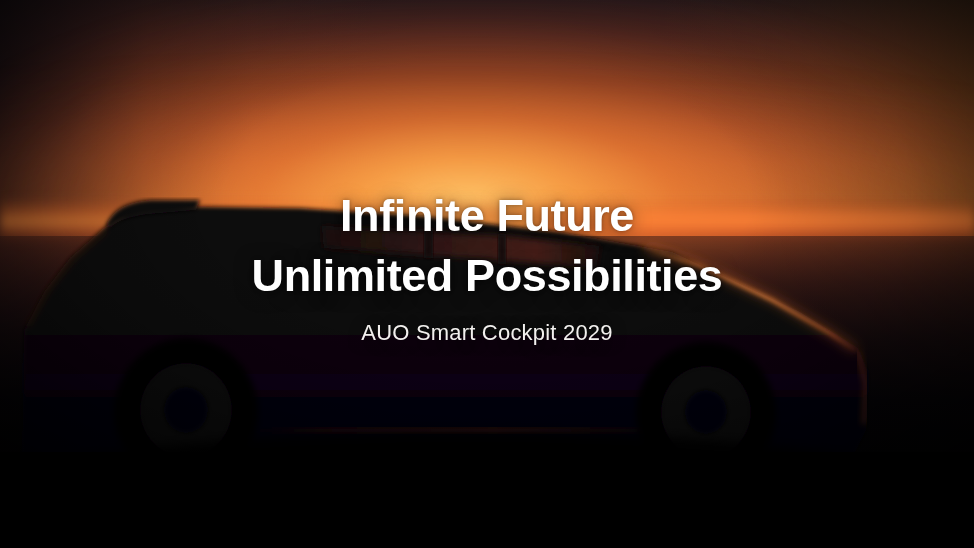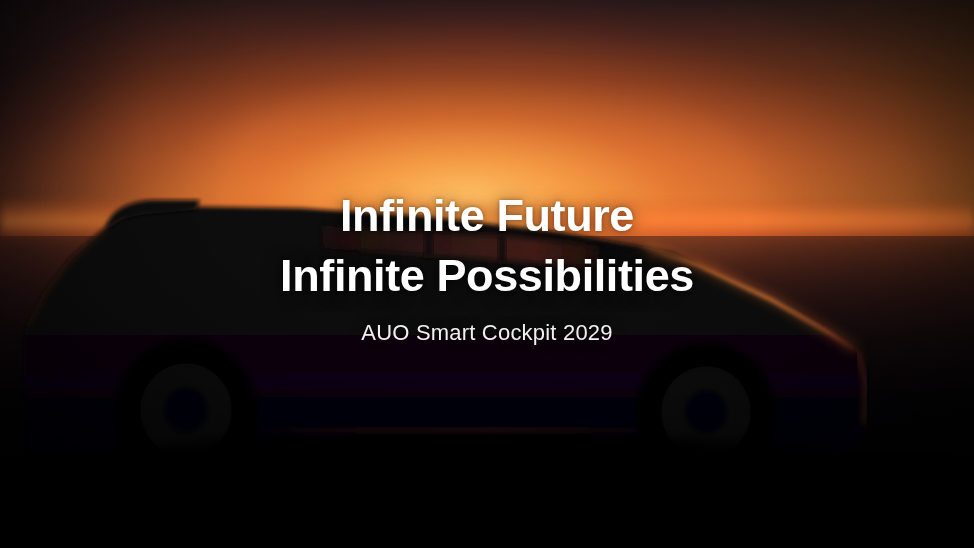--- a/index.html
+++ b/index.html
@@ -308,17 +308,17 @@
       </g>
 
       <ellipse cx="470" cy="492" rx="470" ry="60" fill="#020103" filter="url(#soft6)"></ellipse>
     </svg>
   </div>
 
   <div class="vignette"></div>
 
   <div class="copy">
     <div class="headline">Infinite Future</div>
-    <div class="headline">Infinite Possibilities</div>
+    <div class="headline">Unlimited Possibilities</div>
     <div class="subhead">AUO Smart Cockpit 2029</div>
   </div>
 
 </div>
 
 </body></html>

